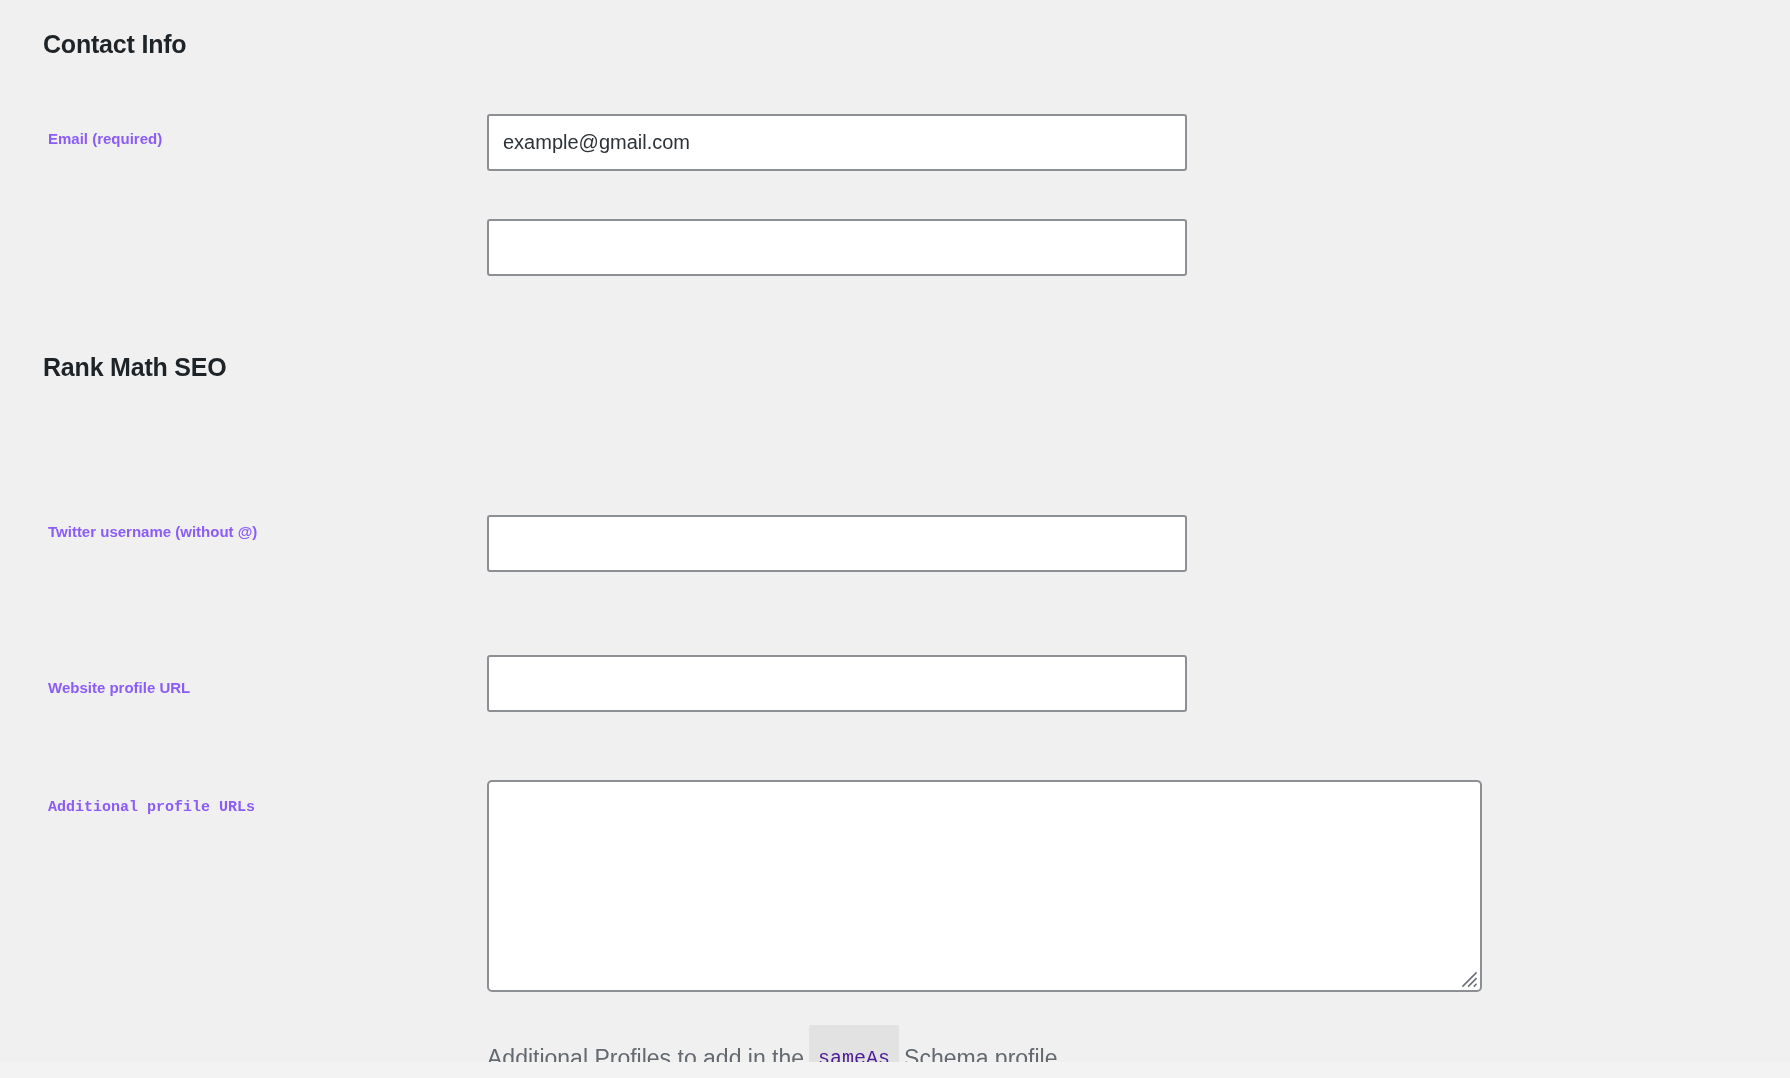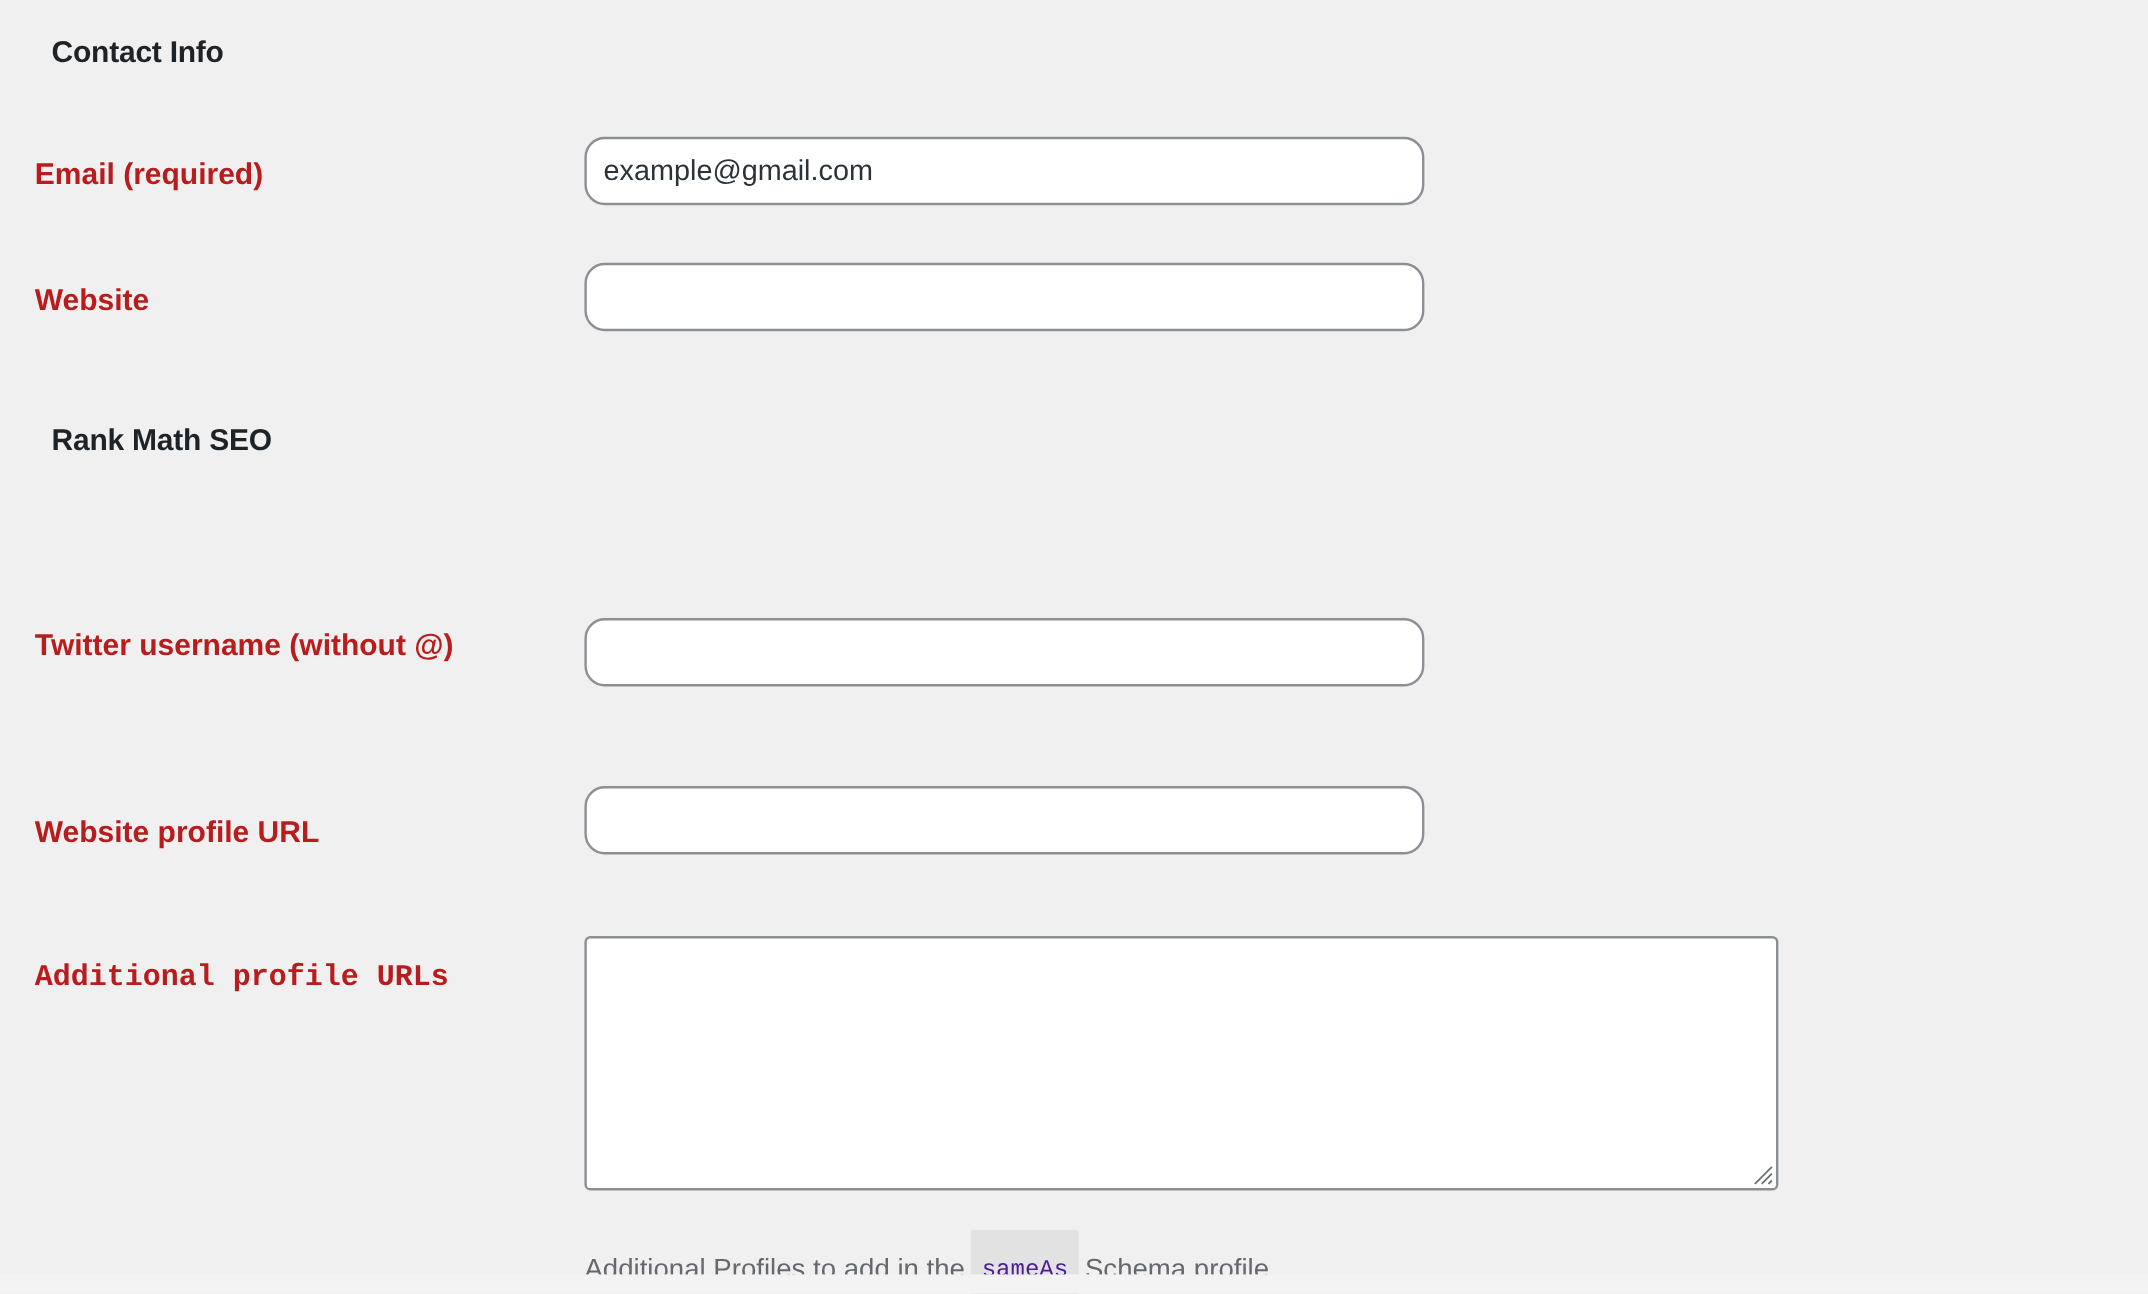--- a/index.html
+++ b/index.html
@@ -41,45 +41,45 @@
     color: #1d2327;
     letter-spacing: -0.2px;
     line-height: 1.2;
     white-space: nowrap;
   }
   .section-heading.contact { top: 29px; }
   .section-heading.rankmath { top: 352px; }
 
   .field-label {
     position: absolute;
-    left: 29px;
+    left: 48px;
     width: 390px;
-    font-size: 25px;
+    font-size: 15px;
     font-weight: bold;
-    color: #b91c1c;
+    color: #8b5cf6;
     line-height: 1.42;
   }
 
   .field-control {
     position: absolute;
     left: 487px;
   }
 
   input.text-input {
     display: block;
     width: 700px;
     height: 57px;
     box-sizing: border-box;
     padding: 0 14px;
     font-family: "Liberation Sans", sans-serif;
-    font-size: 24px;
+    font-size: 20px;
     color: #2c3338;
     background: #ffffff;
     border: 2px solid #8c8f94;
-    border-radius: 17px;
+    border-radius: 3px;
     outline: none;
   }
 
   textarea.area-input {
     display: block;
     width: 995px;
     height: 212px;
     box-sizing: border-box;
     padding: 10px 14px;
     font-family: "Liberation Sans", sans-serif;
@@ -135,21 +135,20 @@
 
 <div class="page">
 
   <div class="section-heading contact">Contact Info</div>
 
   <div class="field-label" style="top:128px;">Email (required)</div>
   <div class="field-control" style="top:114px;">
     <input class="text-input" type="text" value="example@gmail.com" style="">
   </div>
 
-  <div class="field-label" style="top:233px;">Website</div>
   <div class="field-control" style="top:219px;">
     <input class="text-input" type="text" value="" style="">
   </div>
 
   <div class="section-heading rankmath">Rank Math SEO</div>
 
   <div class="field-label" style="top:521px; width:370px;">Twitter username (without @)</div>
   <div class="field-control" style="top:515px;">
     <input class="text-input" type="text" value="" style="">
   </div>

